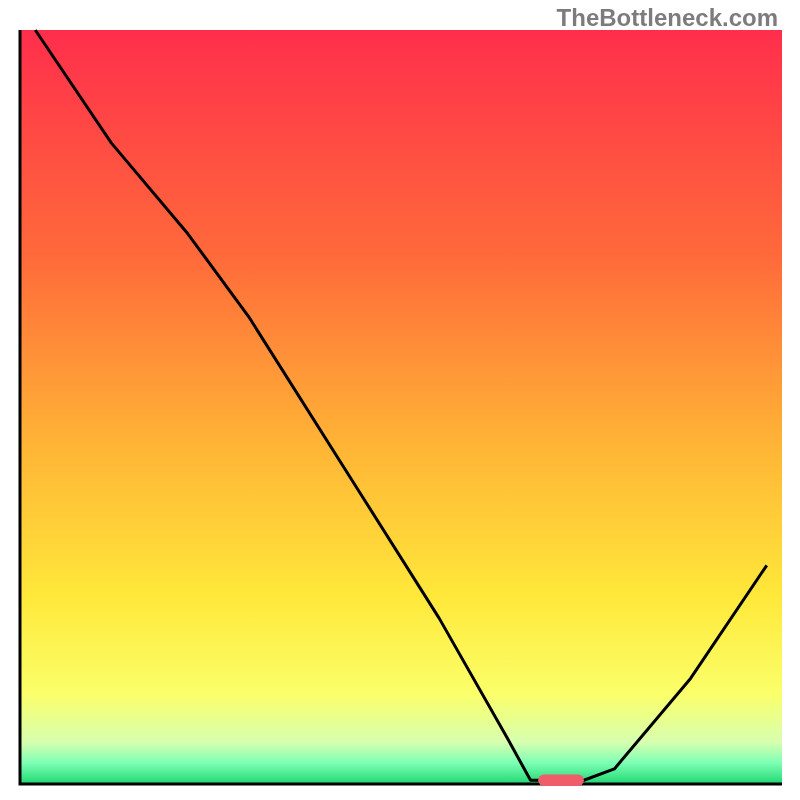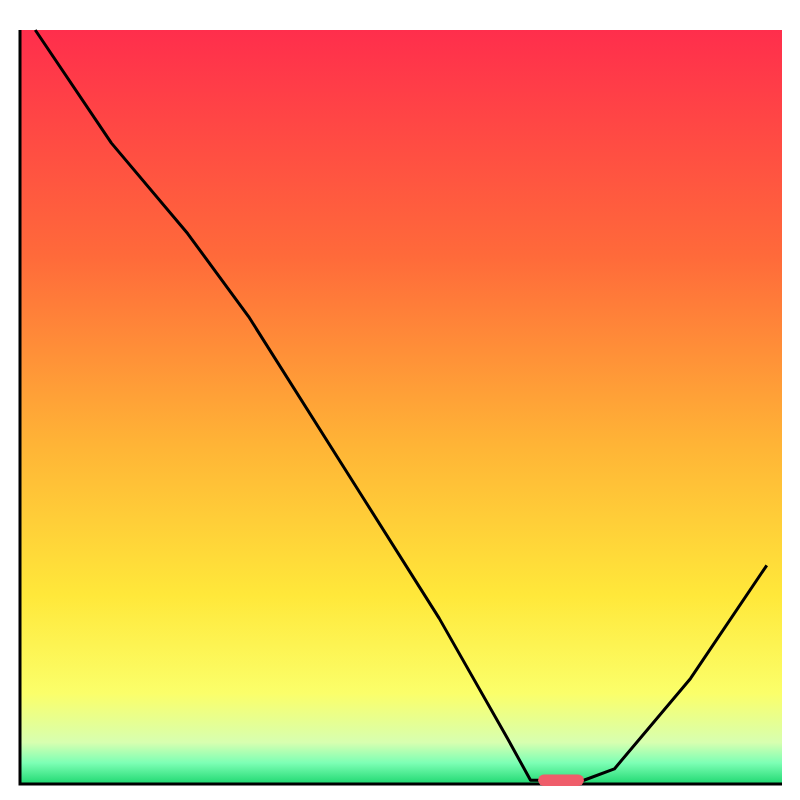--- a/index.html
+++ b/index.html
@@ -27,20 +27,21 @@
   svg {
     position: absolute;
     top: 0;
     left: 0;
   }
 </style>
 </head>
 <body>
 
 <div class="chart-container">
+  <div class="watermark">TheBottleneck.com</div>
   <svg id="chart-svg" width="800" height="800">
       <defs>
         <linearGradient id="bg-grad" x1="0" y1="0" x2="0" y2="1">
           <stop offset="0%" stop-color="#ff2e4c"></stop>
           <stop offset="30%" stop-color="#ff6a3a"></stop>
           <stop offset="55.00000000000001%" stop-color="#ffb436"></stop>
           <stop offset="75%" stop-color="#ffe83a"></stop>
           <stop offset="88%" stop-color="#fbff6a"></stop>
           <stop offset="94.5%" stop-color="#d7ffb0"></stop>
           <stop offset="97.2%" stop-color="#7dffb5"></stop>

